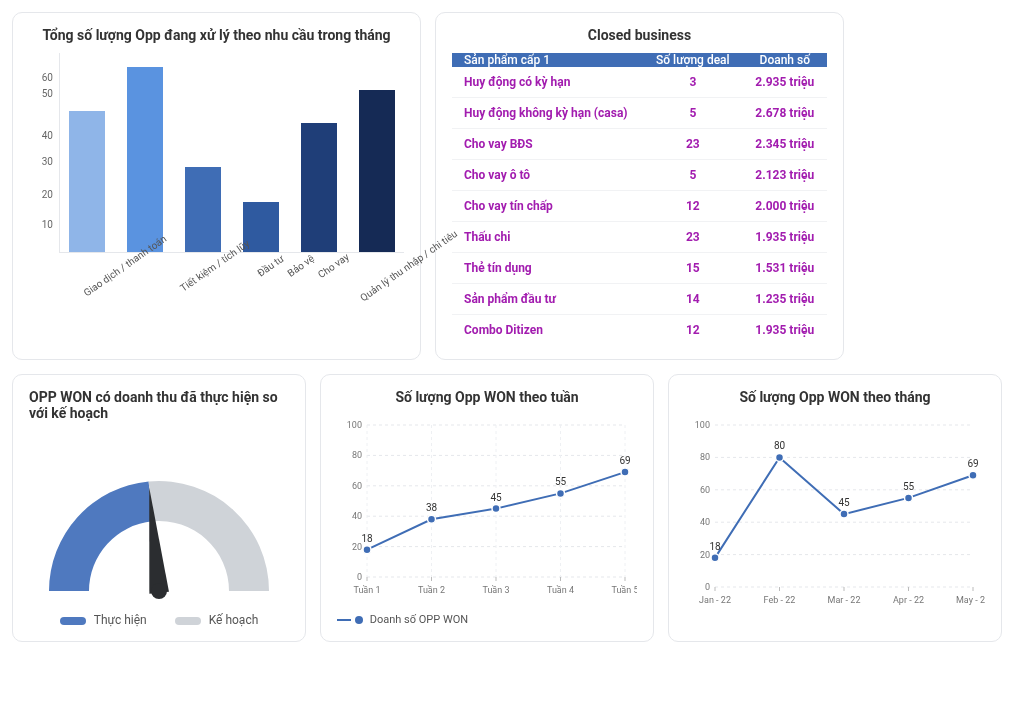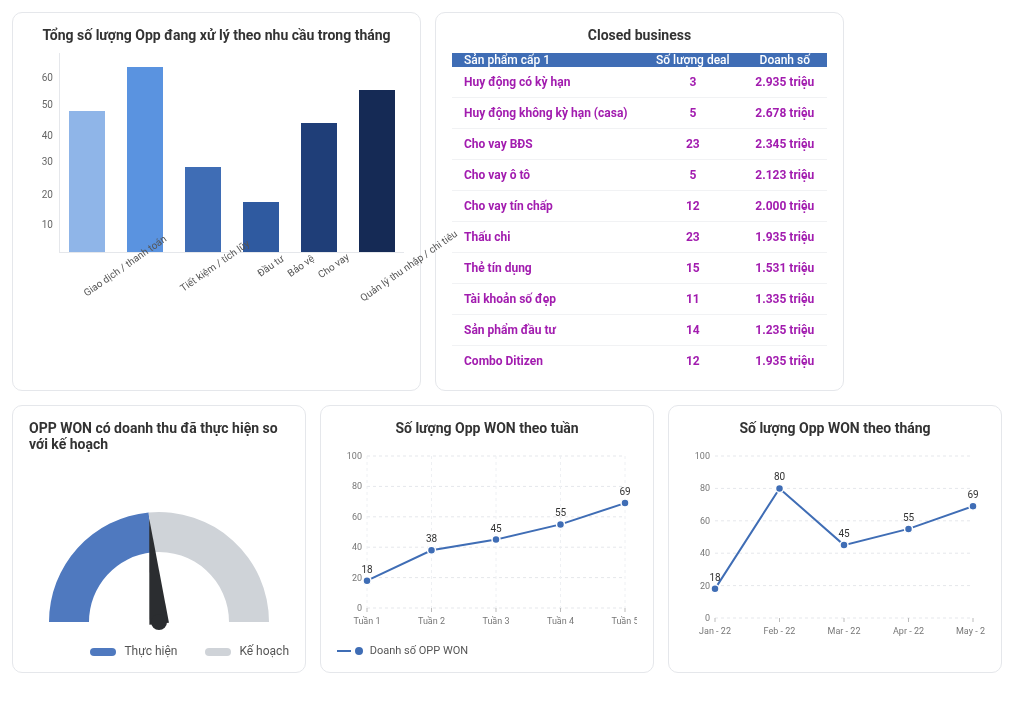--- a/index.html
+++ b/index.html
@@ -114,21 +114,21 @@
     padding: 8px 12px;
     border-bottom: 1px solid #f1f2f4;
     color: #a21caf;
     font-weight: bold;
   }
   table.closed td:nth-child(2),
   table.closed td:nth-child(3) { text-align: center; }
   table.closed tr:last-child td { border-bottom: none; }
 
   
-  .gauge-wrap { display:flex; flex-direction:column; align-items:flex-end; padding-top:20px; }
+  .gauge-wrap { display:flex; flex-direction:column; align-items:center; padding-top:20px; }
   .gauge-legend {
     display: flex;
     gap: 28px;
     font-size: 12px;
     color: #555;
     margin-top: 12px;
     align-items:center;
   }
   .lg-chip {
     display: inline-block; width: 26px; height: 8px; border-radius: 4px;
@@ -160,21 +160,21 @@
 <div class="grid">
 
   <div class="card">
     <div class="card-title">Tổng số lượng Opp đang xử lý theo nhu cầu trong tháng</div>
     <div class="bar-chart">
       <div class="bar-yaxis" id="bar-yaxis">
           <div style="bottom: 29.4118px;">10</div>
           <div style="bottom: 58.8235px;">20</div>
           <div style="bottom: 92px;">30</div>
           <div style="bottom: 117.647px;">40</div>
-          <div style="bottom: 149px;">50</div>
+          <div style="bottom: 160px;">50</div>
           <div style="bottom: 176.471px;">60</div>
         </div>
       <div class="bar-plot" id="bar-plot">
           <div class="bar-col">
             <div class="bar" style="height: 141.176px; background: rgb(143, 181, 232);"></div>
           </div>
           <div class="bar-col">
             <div class="bar" style="height: 185.294px; background: rgb(90, 147, 224);"></div>
           </div>
           <div class="bar-col">
@@ -239,25 +239,20 @@
           </tr>
           <tr>
             <td>Thấu chi</td>
             <td>23</td>
             <td>1.935 triệu</td>
           </tr>
           <tr>
             <td>Thẻ tín dụng</td>
             <td>15</td>
             <td>1.531 triệu</td>
-          </tr>
-          <tr>
-            <td>Tài khoản số đẹp</td>
-            <td>11</td>
-            <td>1.335 triệu</td>
           </tr>
           <tr>
             <td>Sản phẩm đầu tư</td>
             <td>14</td>
             <td>1.235 triệu</td>
           </tr>
           <tr>
             <td>Combo Ditizen</td>
             <td>12</td>
             <td>1.935 triệu</td>

